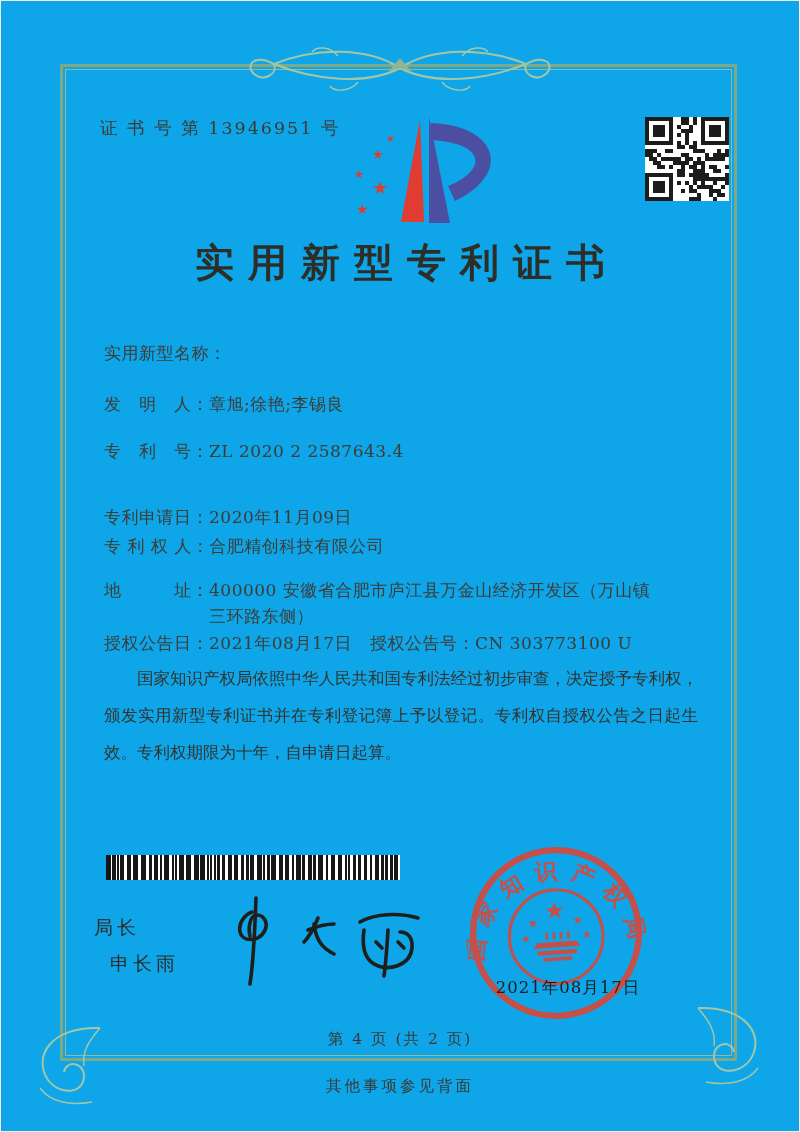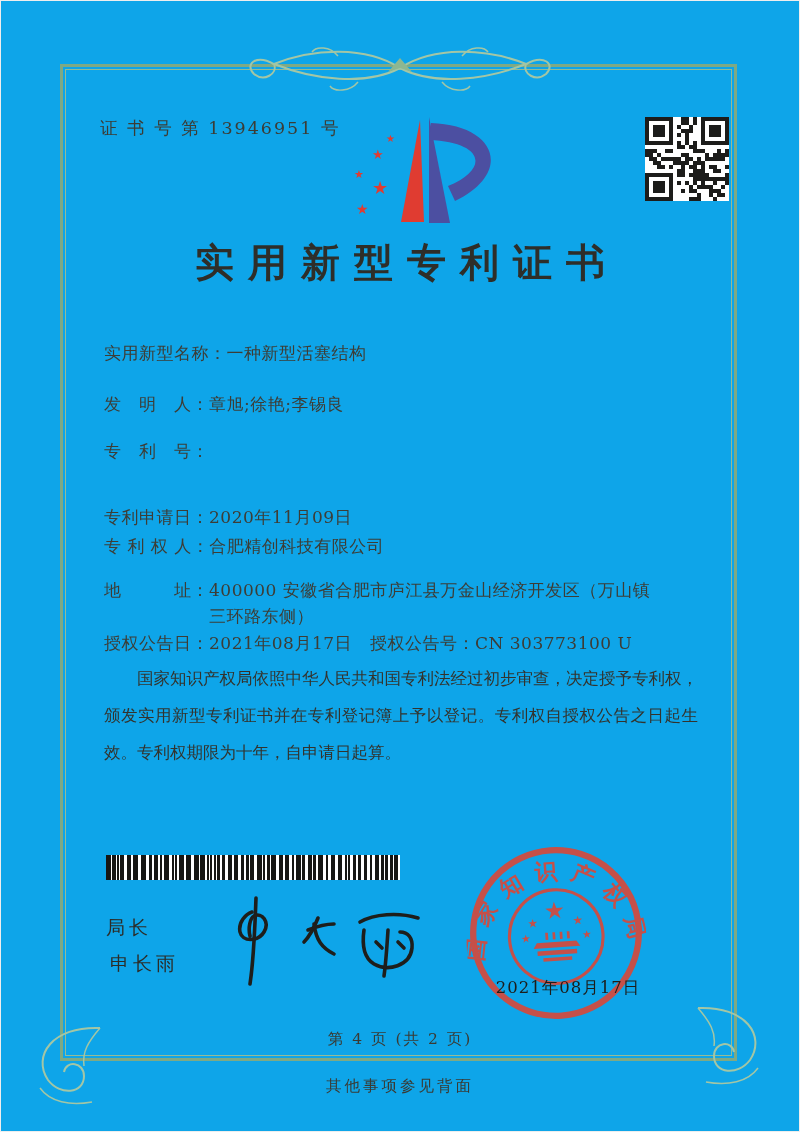--- a/index.html
+++ b/index.html
@@ -57,21 +57,21 @@
   
   .body-text{
     position:absolute;left:104px;top:660px;width:594px;
     font-size:16.5px;line-height:37px;color:#33332d;text-align:justify;
   }
   .body-text p{margin:0;text-indent:2em;}
   
   .barcode{position:absolute;left:106px;top:855px;width:294px;height:25px;background:#fff;}
   .barcode .b{position:absolute;top:0;height:100%;background:#161614;}
   
-  .sign-title{position:absolute;left:106px;top:915px;font-size:19px;color:#2c2c27;letter-spacing:4px;}
+  .sign-title{position:absolute;left:94px;top:915px;font-size:19px;color:#2c2c27;letter-spacing:4px;}
   .sign-name{position:absolute;left:110px;top:951px;font-size:19px;color:#2c2c27;letter-spacing:4px;}
   .signature-svg{position:absolute;left:222px;top:884px;width:210px;height:108px;}
   
   .seal{position:absolute;left:466px;top:843px;width:180px;height:180px;transform:rotate(-4deg);opacity:.92;}
   .seal-date{
     position:absolute;left:488px;top:977px;width:160px;text-align:center;
     font-size:16.5px;color:#1d1d1a;letter-spacing:1px;
   }
   
   .page-info{
@@ -358,28 +358,28 @@
       <div class="m" style="left: 44px; top: 80px; width: 4px; height: 4px;"></div>
       <div class="m" style="left: 48px; top: 80px; width: 4px; height: 4px;"></div>
       <div class="m" style="left: 52px; top: 80px; width: 4px; height: 4px;"></div>
       <div class="m" style="left: 68px; top: 80px; width: 4px; height: 4px;"></div>
     </div>
 
   <div class="title">实用新型专利证书</div>
 
   <div class="field f-name">
     <span class="lb">实用新型名称：</span>
-    <span class="vl">一种新型活塞结构</span>
   </div>
   <div class="field f-inventor">
     <span class="lb">发　明　人：</span>
     <span class="vl">章旭;徐艳;李锡良</span>
   </div>
   <div class="field f-patno">
     <span class="lb">专　利　号：</span>
+    <span class="vl">ZL 2020 2 2587643.4</span>
   </div>
   <div class="field f-appdate">
     <span class="lb">专利申请日：</span>
     <span class="vl">2020年11月09日</span>
   </div>
   <div class="field f-patentee">
     <span class="lb">专 利 权 人：</span>
     <span class="vl">合肥精创科技有限公司</span>
   </div>
   <div class="field f-address">

